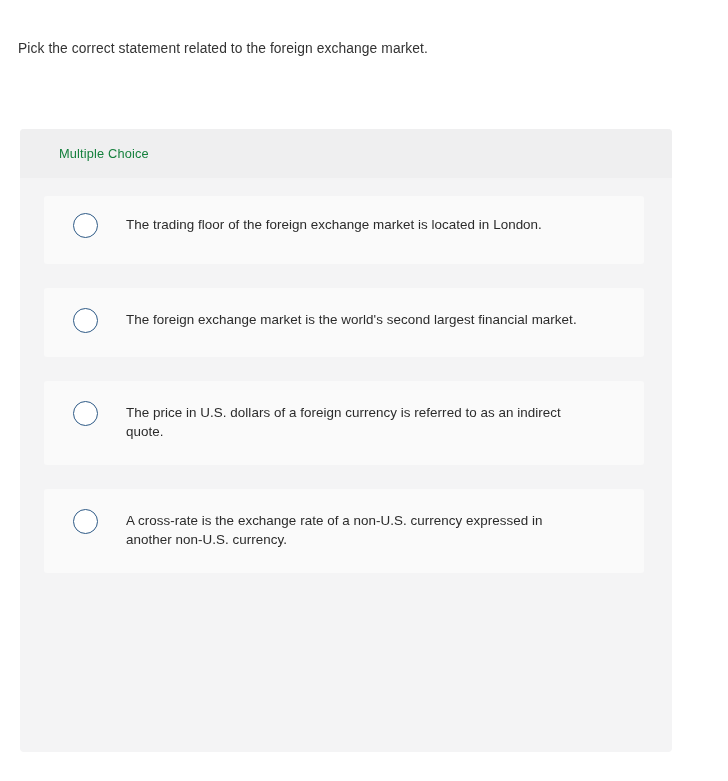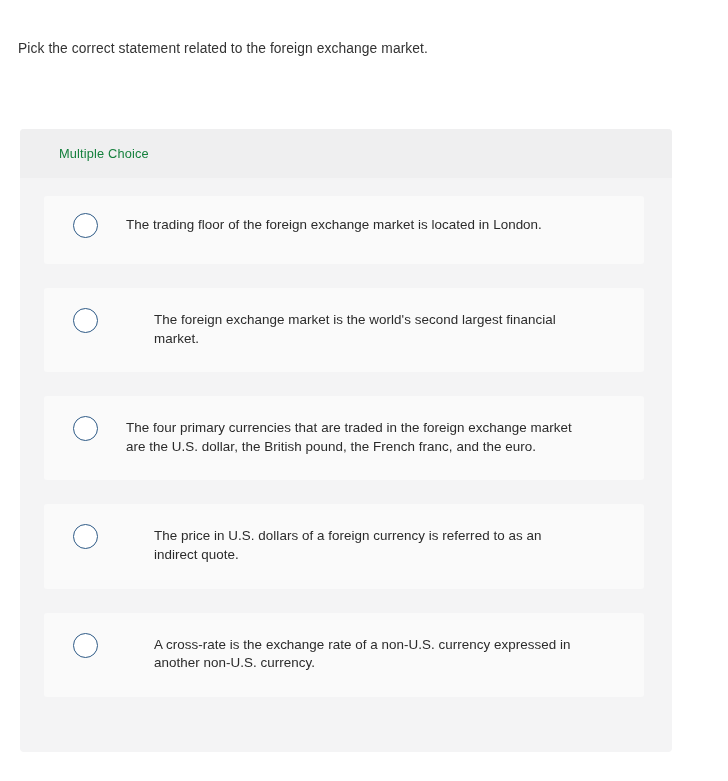--- a/index.html
+++ b/index.html
@@ -67,21 +67,21 @@
     border-radius: 3px;
     box-sizing: border-box;
     display: flex;
     align-items: flex-start;
     padding: 14px 16px 14px 0;
     margin-bottom: 24px;
     min-height: 68px;
     cursor: pointer;
   }
   .option-card.lines-1 { padding-top: 20px; padding-bottom: 20px; }
-  .option-card.lines-2 { padding-top: 23px; padding-bottom: 24px; gap: 28px; }
+  .option-card.lines-2 { padding-top: 23px; padding-bottom: 24px; }
   .option-card.lines-3 { padding-top: 23px; padding-bottom: 24px; }
 
   .radio-cell {
     width: 82px;
     flex: 0 0 82px;
     display: flex;
     justify-content: center;
     align-items: flex-start;
     padding-top: 0px;
   }
@@ -125,26 +125,20 @@
       <span class="option-text">The trading floor of the foreign exchange market is located in London.</span>
     </div>
 
     <div class="option-card lines-2">
       <span class="radio-cell">
         <span class="radio-button"></span>
       </span>
       <span class="option-text">The foreign exchange market is the world's second largest financial market.</span>
     </div>
 
-    <div class="option-card lines-3">
-      <span class="radio-cell">
-        <span class="radio-button"></span>
-      </span>
-      <span class="option-text">The four primary currencies that are traded in the foreign exchange market are the U.S. dollar, the British pound, the French franc, and the euro.</span>
-    </div>
 
     <div class="option-card lines-2">
       <span class="radio-cell">
         <span class="radio-button"></span>
       </span>
       <span class="option-text">The price in U.S. dollars of a foreign currency is referred to as an indirect quote.</span>
     </div>
 
     <div class="option-card lines-2">
       <span class="radio-cell">

